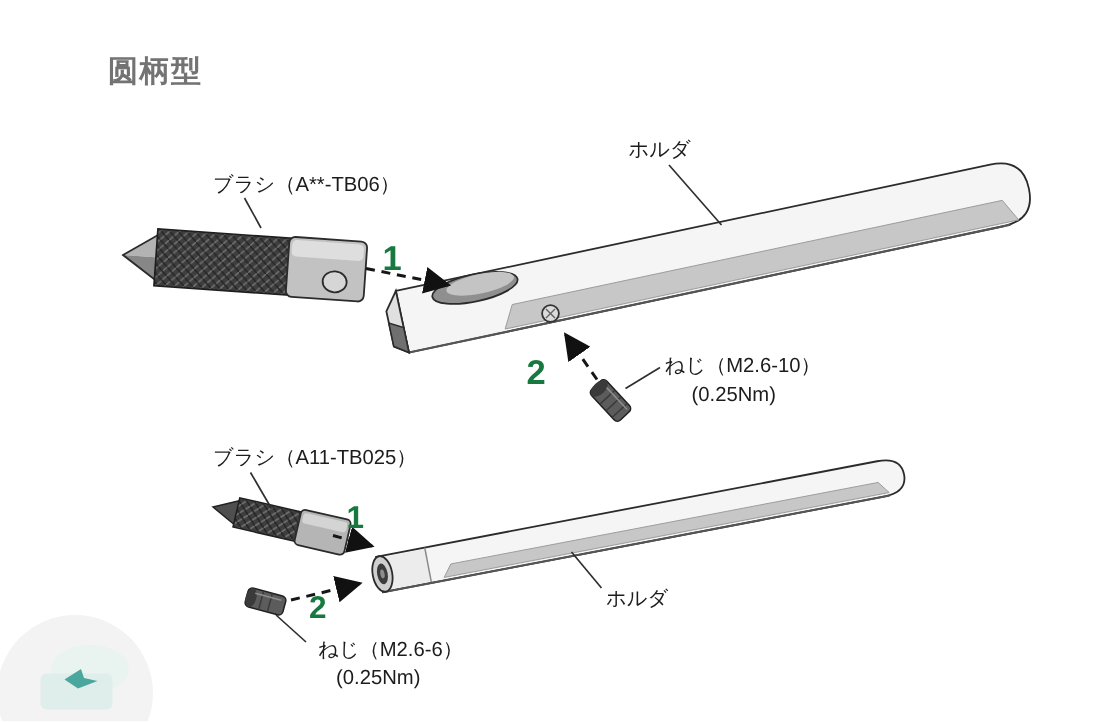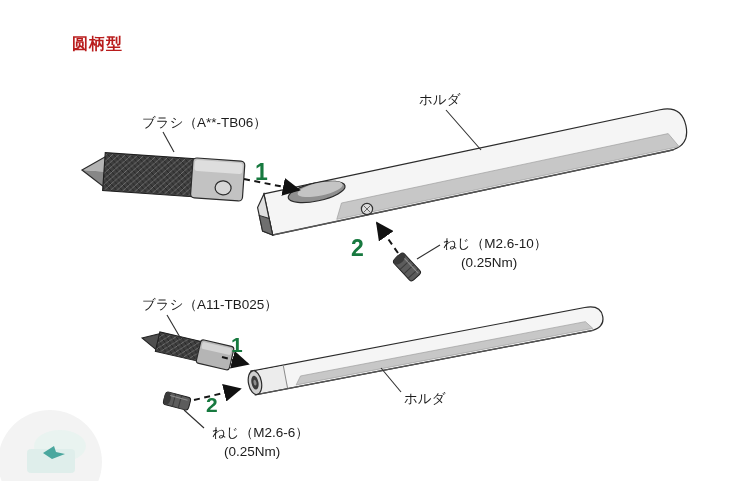--- a/index.html
+++ b/index.html
@@ -1,19 +1,19 @@
 <!DOCTYPE html>
 <html><head>
 <meta charset="utf-8">
 <style>
   html,body{margin:0;padding:0;background:#ffffff;}
   .canvas{position:relative;width:737px;height:481px;background:#ffffff;overflow:hidden;
           font-family:"Liberation Sans","DejaVu Sans",sans-serif;}
-  .page-title{position:absolute;left:72px;top:34px;font-size:16px;font-weight:bold;
-              color:#b91c1c;letter-spacing:1px;}
+  .page-title{position:absolute;left:72px;top:34px;font-size:20px;font-weight:bold;
+              color:#737373;letter-spacing:1px;}
   svg{position:absolute;left:0;top:0;}
   .lbl{font-size:13.5px;fill:#1c1c1c;}
   .step{font-size:23px;font-weight:bold;fill:#17793f;}
   .step-sm{font-size:21px;font-weight:bold;fill:#17793f;}
   .leader{stroke:#2e2e2e;stroke-width:1.1;fill:none;}
   .dash{stroke:#161616;stroke-width:2;fill:none;stroke-dasharray:6 4.5;}
   .outline{stroke:#2b2b2b;stroke-width:1.2;}
 </style>
 </head>
 <body>

